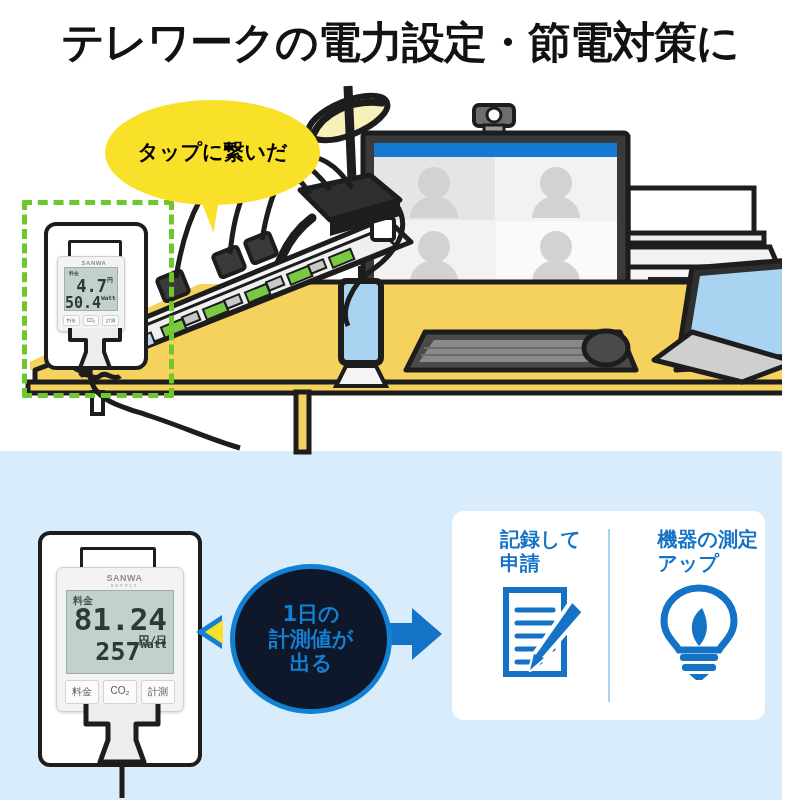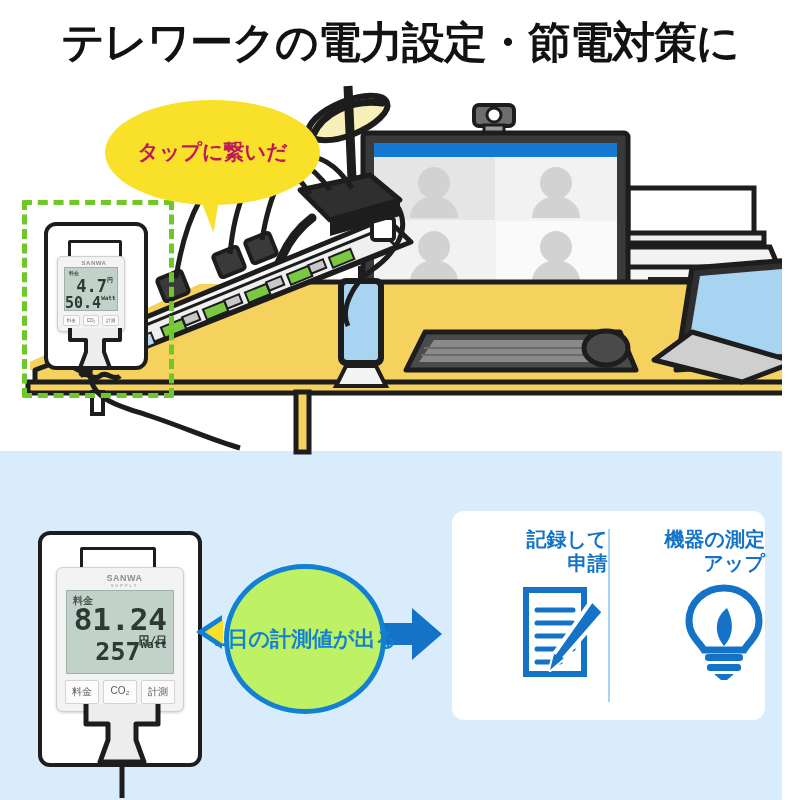--- a/index.html
+++ b/index.html
@@ -31,21 +31,21 @@
   }
 
   
   .bubble-yellow{
     position:absolute;left:105px;top:100px;width:215px;height:105px;
     background:#f9e029;border-radius:50%/50%;
     display:flex;flex-direction:column;align-items:center;justify-content:center;
     z-index:30;
   }
   .bubble-yellow .line{
-    font-size:21px;font-weight:bold;color:#be185d;line-height:1.22;
+    font-size:21px;font-weight:bold;color:#000000;line-height:1.22;
     font-family:"DejaVu Sans","Liberation Sans",sans-serif;
     white-space:nowrap;
   }
   .bubble-tail{
     position:absolute;left:198px;top:185px;width:0;height:0;
     border-left:13px solid transparent;border-right:13px solid transparent;
     border-top:48px solid #f9e029;
     transform:rotate(-6deg);
     z-index:29;
   }
@@ -114,23 +114,23 @@
   
   #meter-small{left:57px;top:256px;width:66px;height:74px;}
   #meter-small .lcd .row1{font-size:17px;top:8px;}
   #meter-small .lcd .row2{font-size:15px;top:26px;}
   #meter-small .lcd .unit{font-size:6px;}
   #meter-small .btn{font-size:4.5px;padding:2px 0;}
   #meter-small .lcd .tag{font-size:5px;}
 
   
   .bubble-round{
-    position:absolute;left:224px;top:564px;width:152px;height:140px;
-    background:#bef264;border:5px solid #1280d3;border-radius:50%;
-    display:flex;flex-direction:row;align-items:center;justify-content:center;
+    position:absolute;left:230px;top:564px;width:152px;height:140px;
+    background:#0f172a;border:5px solid #1280d3;border-radius:50%;
+    display:flex;flex-direction:column;align-items:center;justify-content:center;
     z-index:30;
   }
   .bubble-round .line{
     font-size:21px;font-weight:bold;color:#1280d3;line-height:1.18;
     font-family:"DejaVu Sans","Liberation Sans",sans-serif;white-space:nowrap;
   }
   .bubble-round-tail{
     position:absolute;left:196px;top:615px;width:0;height:0;
     border-top:17px solid transparent;border-bottom:17px solid transparent;
     border-right:26px solid #1280d3;z-index:29;
@@ -143,21 +143,21 @@
 
   
   .arrow{position:absolute;left:378px;top:606px;z-index:28;}
 
   
   .card{
     position:absolute;left:452px;top:511px;width:313px;height:209px;
     background:#fff;border-radius:12px;z-index:25;
     display:flex;align-items:stretch;
   }
-  .card .half{flex:1;display:flex;flex-direction:column;align-items:flex-end;padding-top:16px;}
+  .card .half{flex:1;display:flex;flex-direction:column;align-items:flex-start;padding-top:16px;padding-left:48px;}
   .card .divider{width:2px;background:#a9d3f2;margin:18px 0;}
   .card .ctitle{
     font-size:20px;font-weight:bold;color:#1473c6;line-height:1.2;text-align:center;
     font-family:"DejaVu Sans","Liberation Sans",sans-serif;white-space:nowrap;
   }
   .card .cicon{margin-top:9px;}
 
   
   .abs{position:absolute;}
 </style>

